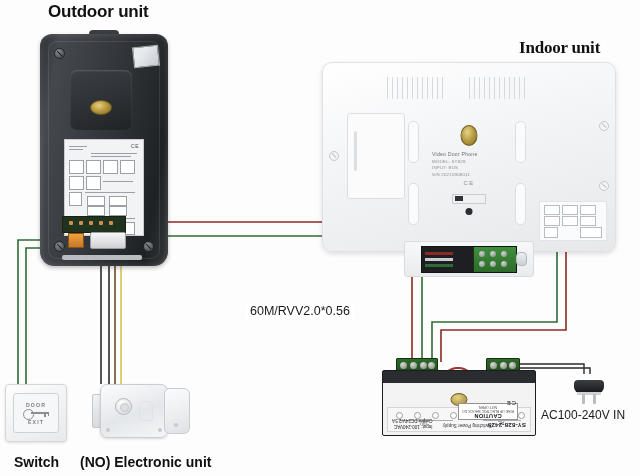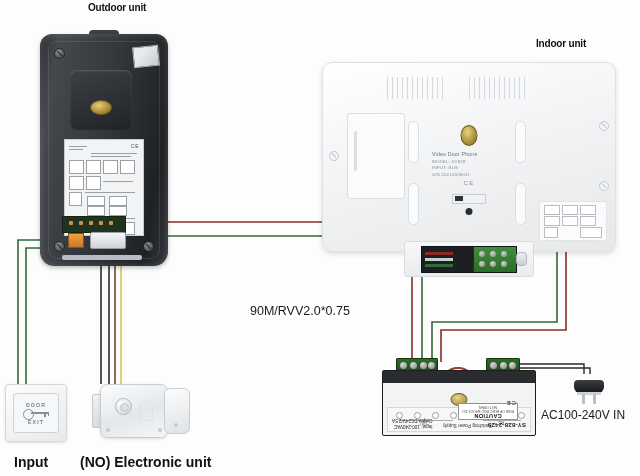--- a/index.html
+++ b/index.html
@@ -19,24 +19,23 @@
   }
 
   
   .lbl {
     position: absolute;
     font-family: "Liberation Sans", sans-serif;
     color: #111;
     white-space: nowrap;
   }
   .title-lbl {
-    font-size: 10px;
+    font-size: 17px;
     font-weight: bold;
     letter-spacing: -0.2px;
-    margin-left: 40px;
   }
   .wire-lbl {
     font-size: 12.5px;
     font-weight: normal;
     color: #1a1a1a;
   }
   .ac-lbl {
     font-size: 12px;
     color: #1a1a1a;
   }
@@ -798,21 +797,21 @@
           <div class="pad" style="left:36px;"></div>
           <div class="pad" style="left:46px;"></div>
         </div>
         <div class="od-orange"></div>
         <div class="od-connector"></div>
       </div>
       <div class="od-bottomslot"></div>
     </div>
   </div>
 
-  <div class="lbl title-lbl" style="left:496px; top:38px;">Indoor unit</div>
+  <div class="lbl title-lbl" style="left:519px; top:38px;font-family:Liberation Serif, serif;">Indoor unit</div>
 
   <div id="indoor">
     <div class="in-body">
       <div class="in-vent" style="left:64px;"></div>
         <div class="in-vent" style="left:69px;"></div>
       <div class="in-vent" style="left:74px;"></div>
         <div class="in-vent" style="left:79px;"></div>
       <div class="in-vent" style="left:84px;"></div>
         <div class="in-vent" style="left:89px;"></div>
       <div class="in-vent" style="left:94px;"></div>
@@ -882,21 +881,21 @@
             <div class="sc" style="left:5px; top:14px;"></div>
             <div class="sc" style="left:16px; top:14px;"></div>
             <div class="sc" style="left:27px; top:14px;"></div>
           </div>
         </div>
         <div class="in-knob"></div>
       </div>
     </div>
   </div>
 
-  <div class="lbl wire-lbl wirelabel-box" style="left:246px; top:303px;">90M/RVV2.0*0.75</div>
+  <div class="lbl wire-lbl wirelabel-box" style="left:246px; top:303px;">60M/RVV2.0*0.56</div>
 
 
   <div id="psu">
     <div class="ps-termL">
       <div class="s" style="left:3px;"></div>
       <div class="s" style="left:13px;"></div>
       <div class="s" style="left:23px;"></div>
       <div class="s" style="left:31px;"></div>
     </div>
     <div class="ps-termR">
@@ -968,16 +967,16 @@
       <div class="lk-cyl"></div>
       <div class="lk-emb"></div>
       <div class="lk-screw" style="left:5px; bottom:5px;"></div>
       <div class="lk-screw" style="right:5px; bottom:5px;"></div>
     </div>
     <div class="lk-strike">
       <div class="lk-screw" style="left:9px; bottom:6px;"></div>
     </div>
   </div>
 
-  <div class="lbl bottom-lbl" style="left:14px; top:454px;">Input</div>
+  <div class="lbl bottom-lbl" style="left:14px; top:454px;">Switch</div>
   <div class="lbl bottom-lbl" style="left:80px; top:454px;">(NO) Electronic unit</div>
 
 </div>
 
 </body></html>

